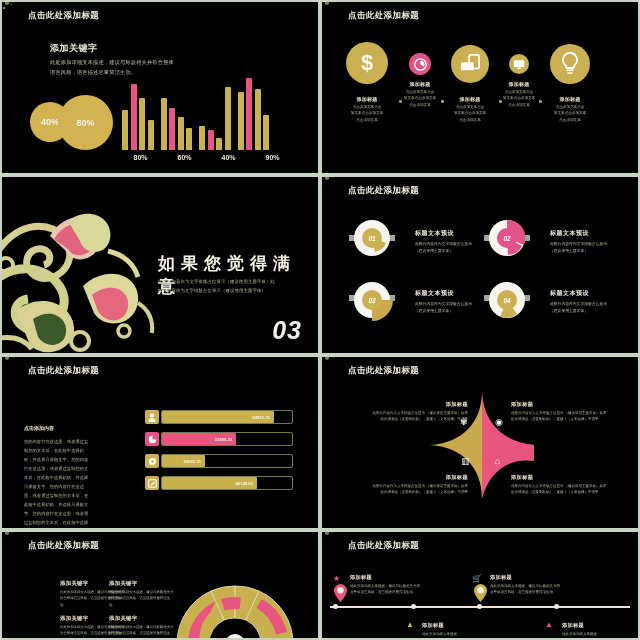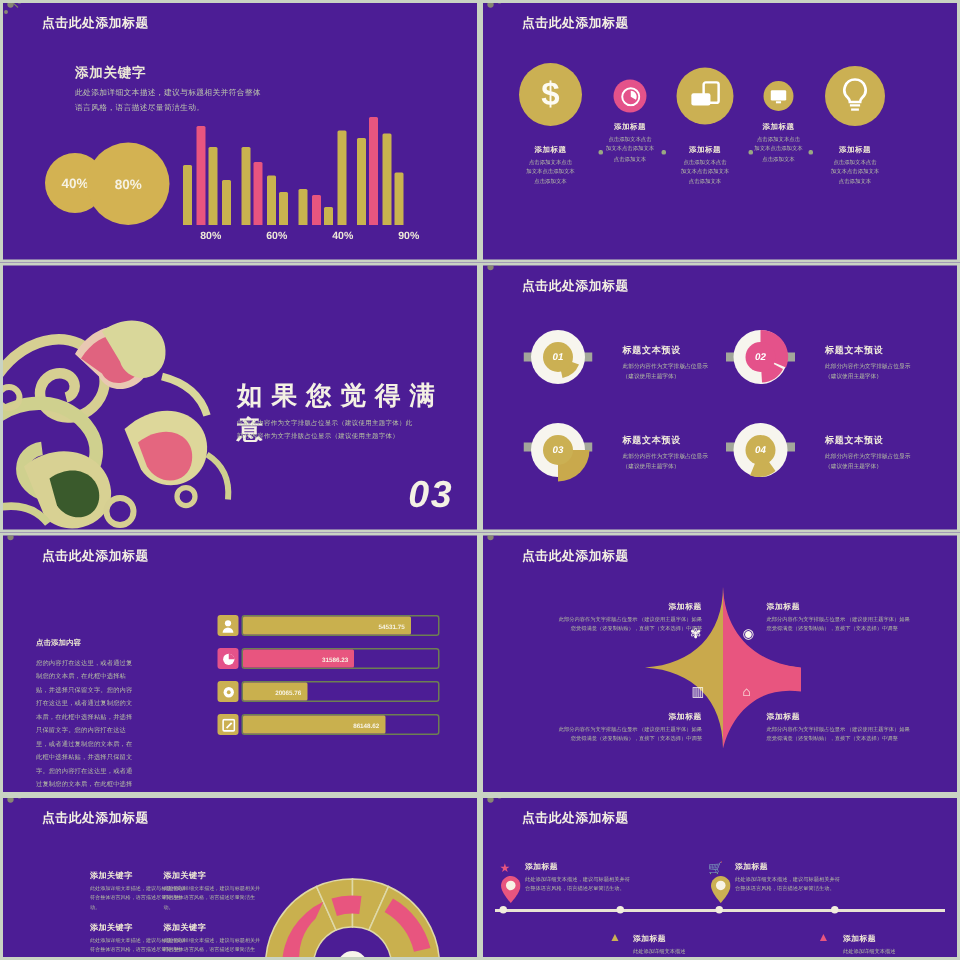--- a/index.html
+++ b/index.html
@@ -1,20 +1,20 @@
 <!DOCTYPE html>
 <html><head>
 <meta charset="utf-8">
 <style>
   * { box-sizing: border-box; margin:0; padding:0; }
   html,body { width:640px; height:640px; background:#c9d3c3; overflow:hidden;
               font-family:"Liberation Sans","DejaVu Sans",sans-serif; }
   .grid { display:grid; grid-template-columns:320px 320px;
           grid-template-rows:175px 180px 175px 110px; width:640px; height:640px; gap:0; }
-  .slide { position:relative; background:#4c1d95; overflow:hidden;
+  .slide { position:relative; background:#000000; overflow:hidden;
            border:2px solid #c9d3c3; }
   .slide-inner { position:absolute; inset:0; overflow:hidden; }
 
   
   .stitle { position:absolute; left:26px; top:8px; color:#f2efe2;
             font-size:8.5px; font-weight:bold; letter-spacing:.4px; white-space:nowrap; }
   .corner-deco { position:absolute; left:-6px; top:-8px; width:42px; height:34px;
                  opacity:.85; pointer-events:none; }
 
   

